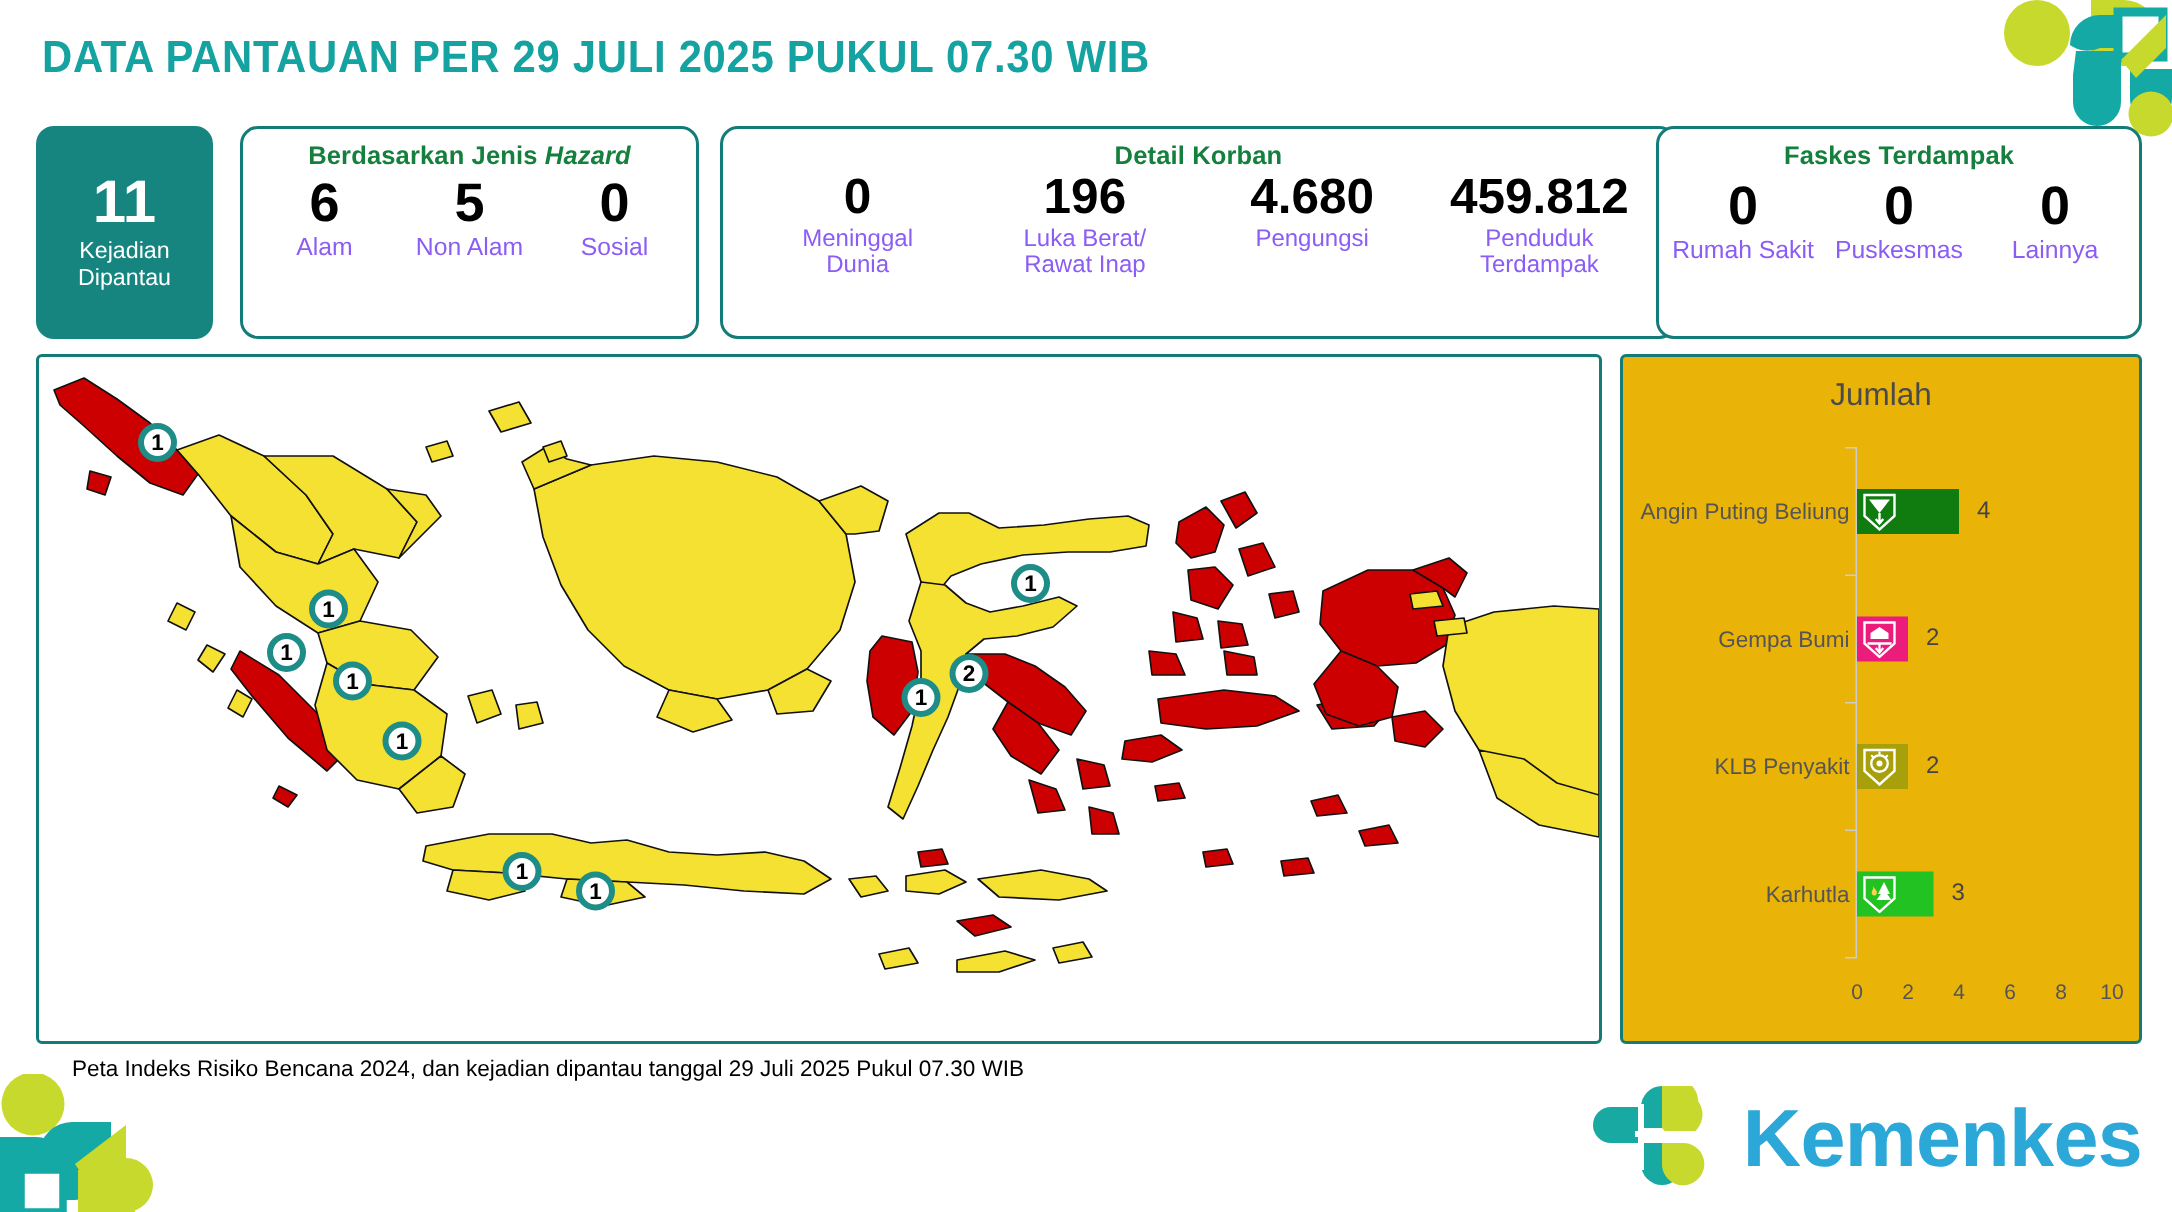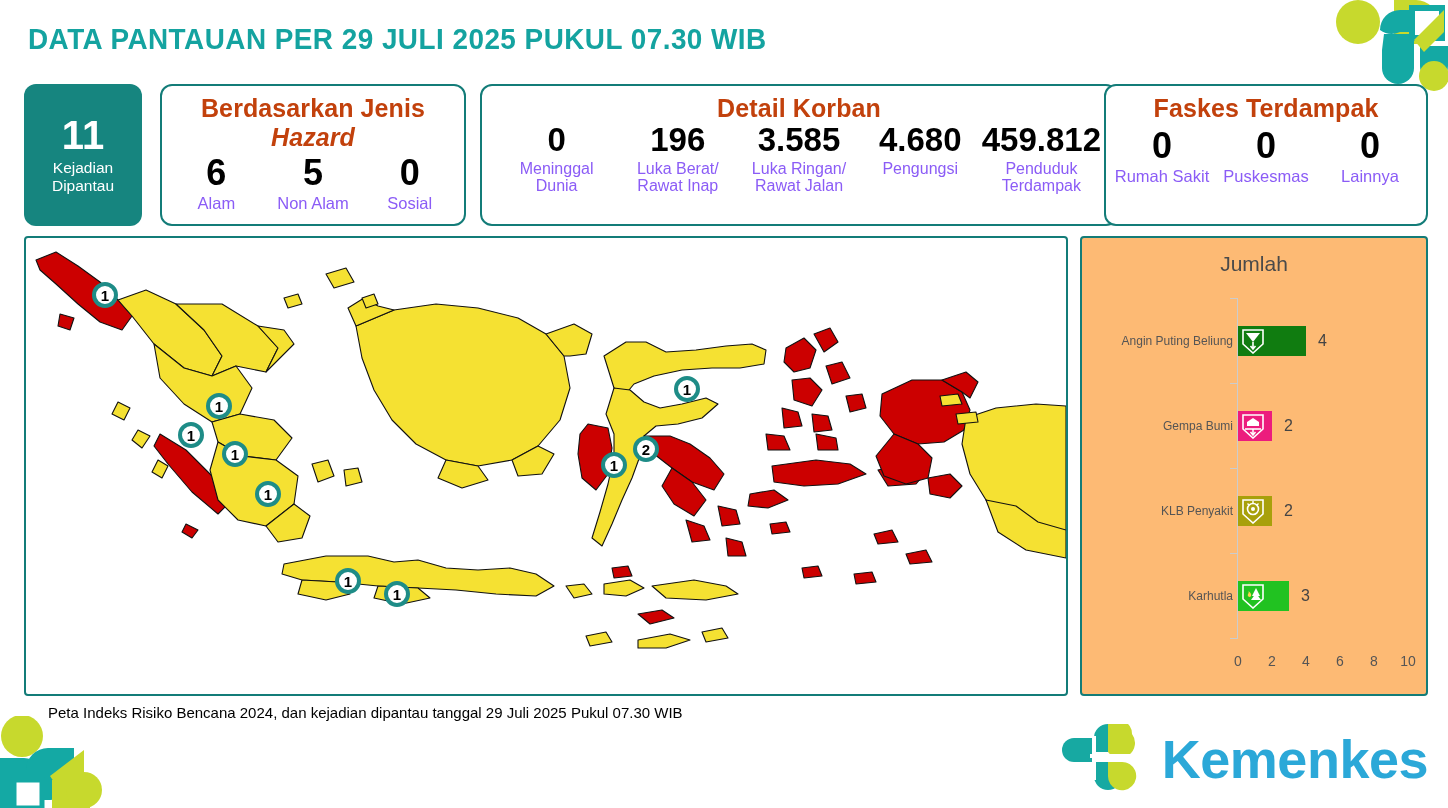--- a/index.html
+++ b/index.html
@@ -28,21 +28,21 @@
 
   
   .cards-row { position:absolute; left:24px; top:84px; width:1300px; height:142px; }
 
   .card {
     position:absolute; top:0; height:142px;
     border:2.5px solid #137C78; border-radius:12px;
     background:#fff;
   }
   .card-title {
-    text-align:center; font-weight:bold; font-size:25px; color:#c2410c;
+    text-align:center; font-weight:bold; font-size:17px; color:#15803d;
     margin-top:8px; letter-spacing:0.1px;
   }
   .card-title em { font-style: italic; }
 
   
   .badge-card {
     position:absolute; left:0; top:0; width:118px; height:142px;
     background:#16857F; border-radius:12px;
     display:flex; flex-direction:column; align-items:center; justify-content:center;
     color:#fff;
@@ -83,34 +83,34 @@
   .marker .ring {
     width:26px; height:26px; border-radius:50%;
     border:4px solid #1E8C87; background:#ffffff;
     display:flex; align-items:center; justify-content:center;
   }
   .marker .mnum { font-size:15px; font-weight:bold; color:#000; line-height:1; }
 
   
   .chart-panel {
     position:absolute; left:1080px; top:236px; width:348px; height:460px;
-    border:2.5px solid #137C78; border-radius:4px; background:#fdba74;
+    border:2.5px solid #137C78; border-radius:4px; background:#eab308;
   }
   .chart-title {
     text-align:center; margin-top:14px; font-size:21px; color:#4a4a4a;
     font-family:"Liberation Sans", sans-serif; font-weight:normal;
   }
   .chart-area { position:absolute; left:0; top:52px; width:348px; height:360px; }
   .axis-line { position:absolute; left:155px; top:8px; width:1px; height:340px; background:#ccc; }
   .tickmark { position:absolute; left:148px; width:8px; height:1px; background:#ccc; }
 
   .barrow { position:absolute; left:0; width:348px; height:34px; display:flex; align-items:center; }
   .barlabel {
     position:absolute; right:197px; width:140px; text-align:right;
-    font-size:12px; color:#555; white-space:nowrap;
+    font-size:15px; color:#555; white-space:nowrap;
   }
   .barwrap { position:absolute; left:156px; height:30px; display:flex; align-items:center; }
   .bar { height:30px; position:relative; }
   .bar-icon {
     position:absolute; left:1px; top:1px; width:28px; height:28px;
     display:flex; align-items:center; justify-content:center;
   }
   .barvalue { position:absolute; font-size:16px; color:#444; }
 
   .xaxis { position:absolute; left:0; top:415px; width:348px; height:26px; }
@@ -191,27 +191,20 @@
           <div class="lbl">
             <span>Meninggal</span><br>
             <span>Dunia</span>
           </div>
         </div>
         <div class="stat">
           <div class="num">196</div>
           <div class="lbl">
             <span>Luka Berat/</span><br>
             <span>Rawat Inap</span>
-          </div>
-        </div>
-        <div class="stat">
-          <div class="num">3.585</div>
-          <div class="lbl">
-            <span>Luka Ringan/</span><br>
-            <span>Rawat Jalan</span>
           </div>
         </div>
         <div class="stat">
           <div class="num">4.680</div>
           <div class="lbl">Pengungsi</div>
         </div>
         <div class="stat">
           <div class="num">459.812</div>
           <div class="lbl">
             <span>Penduduk</span><br>

